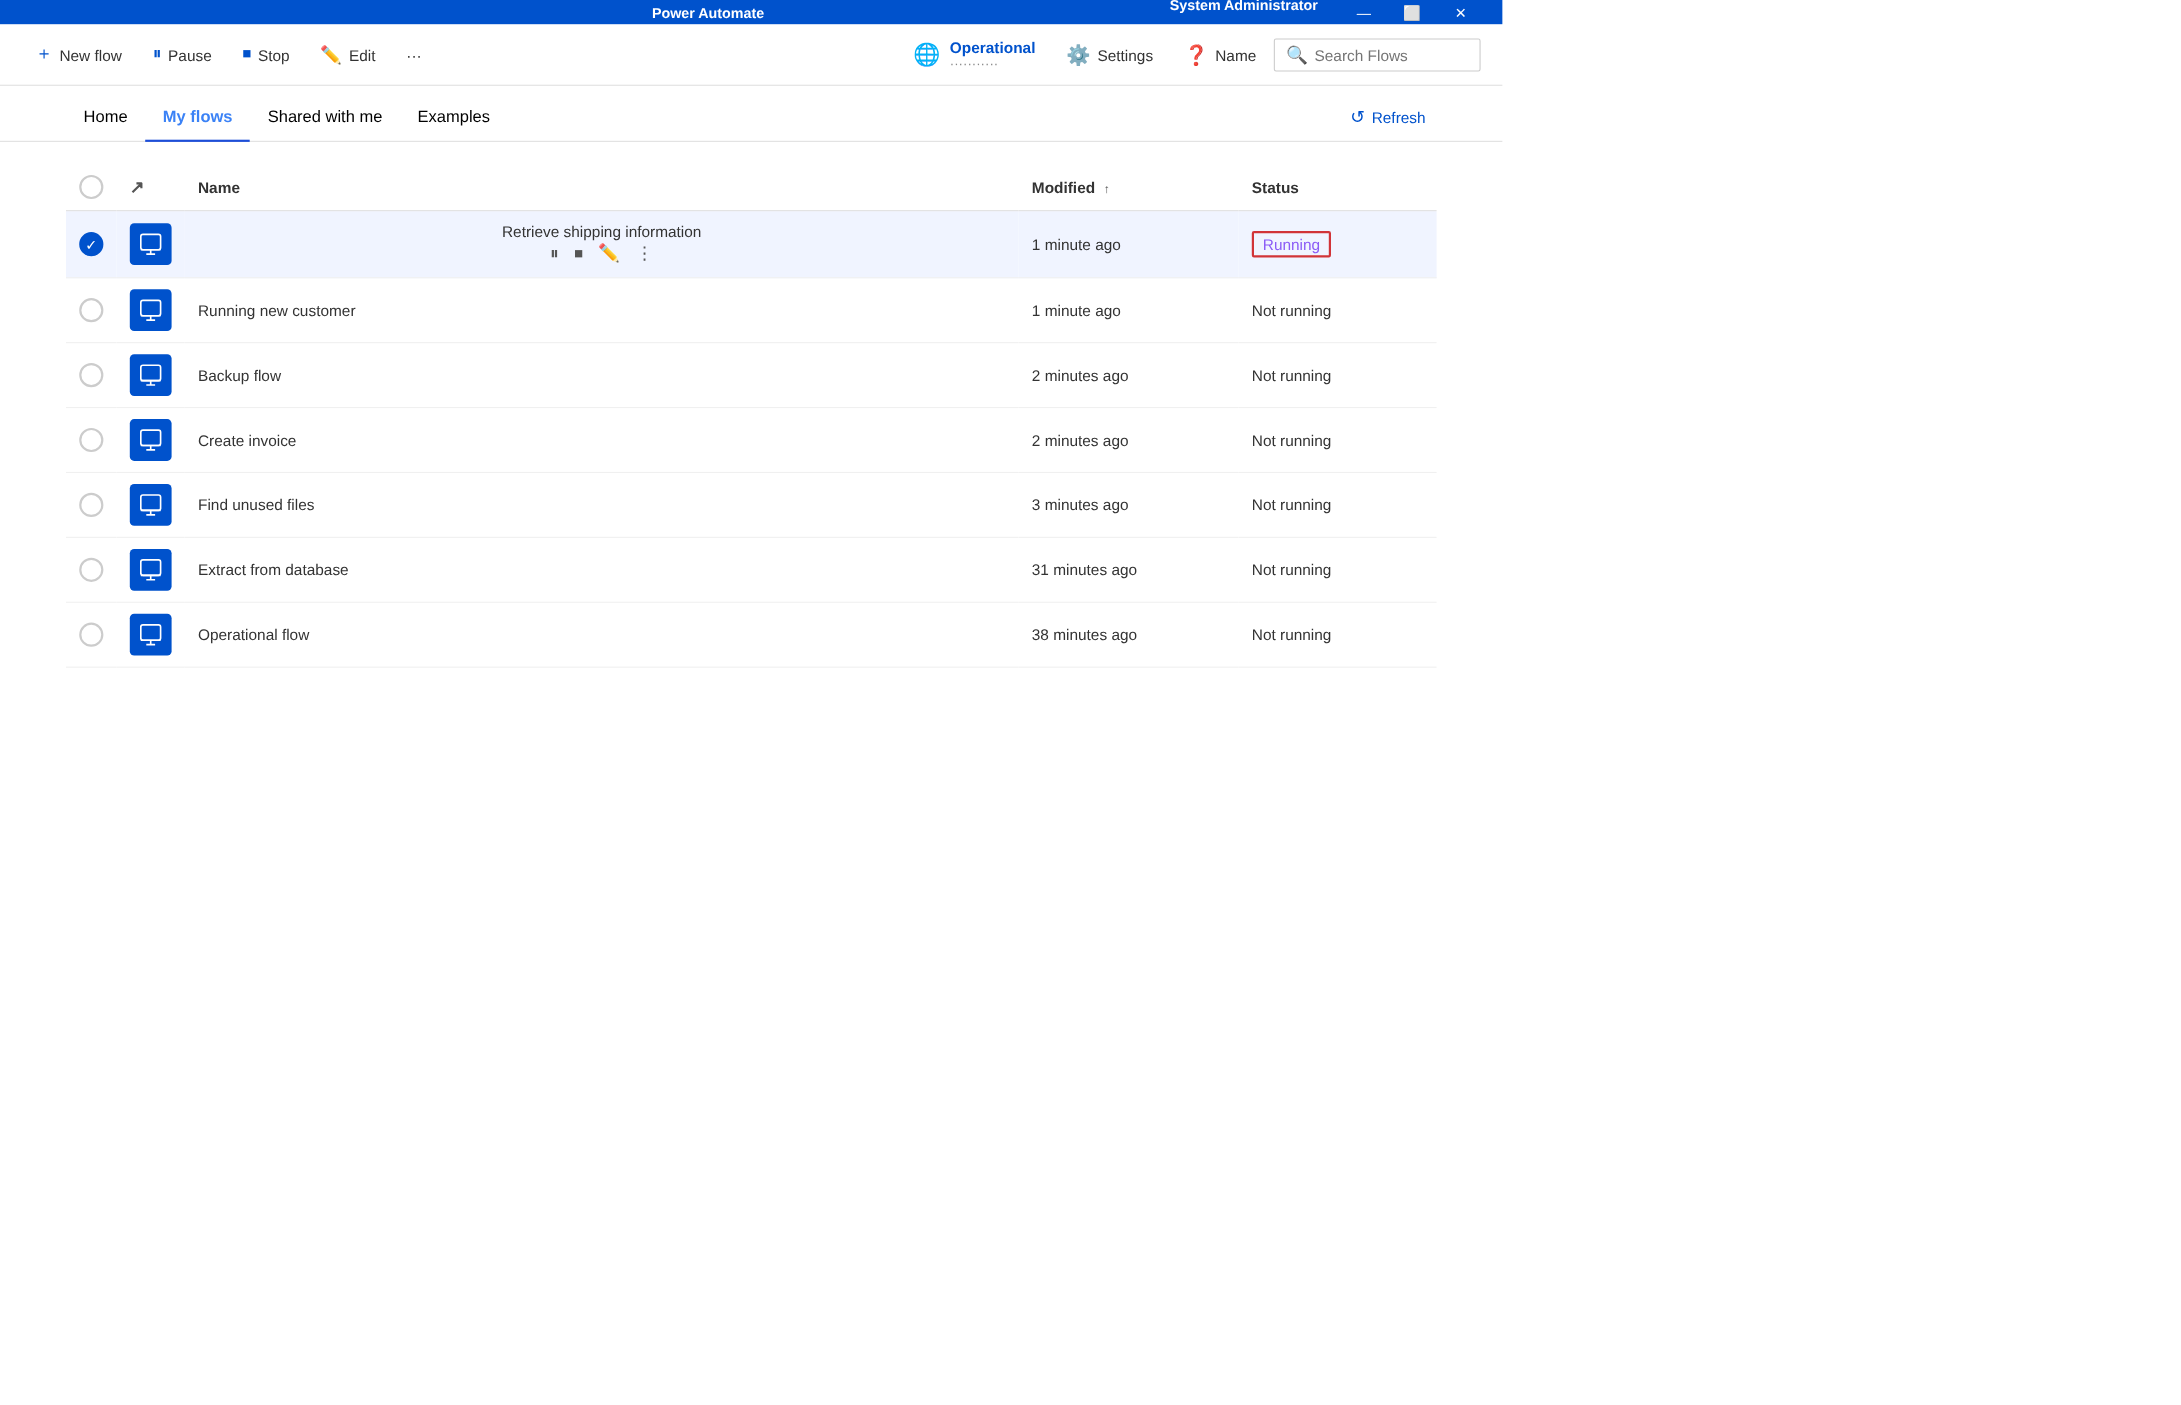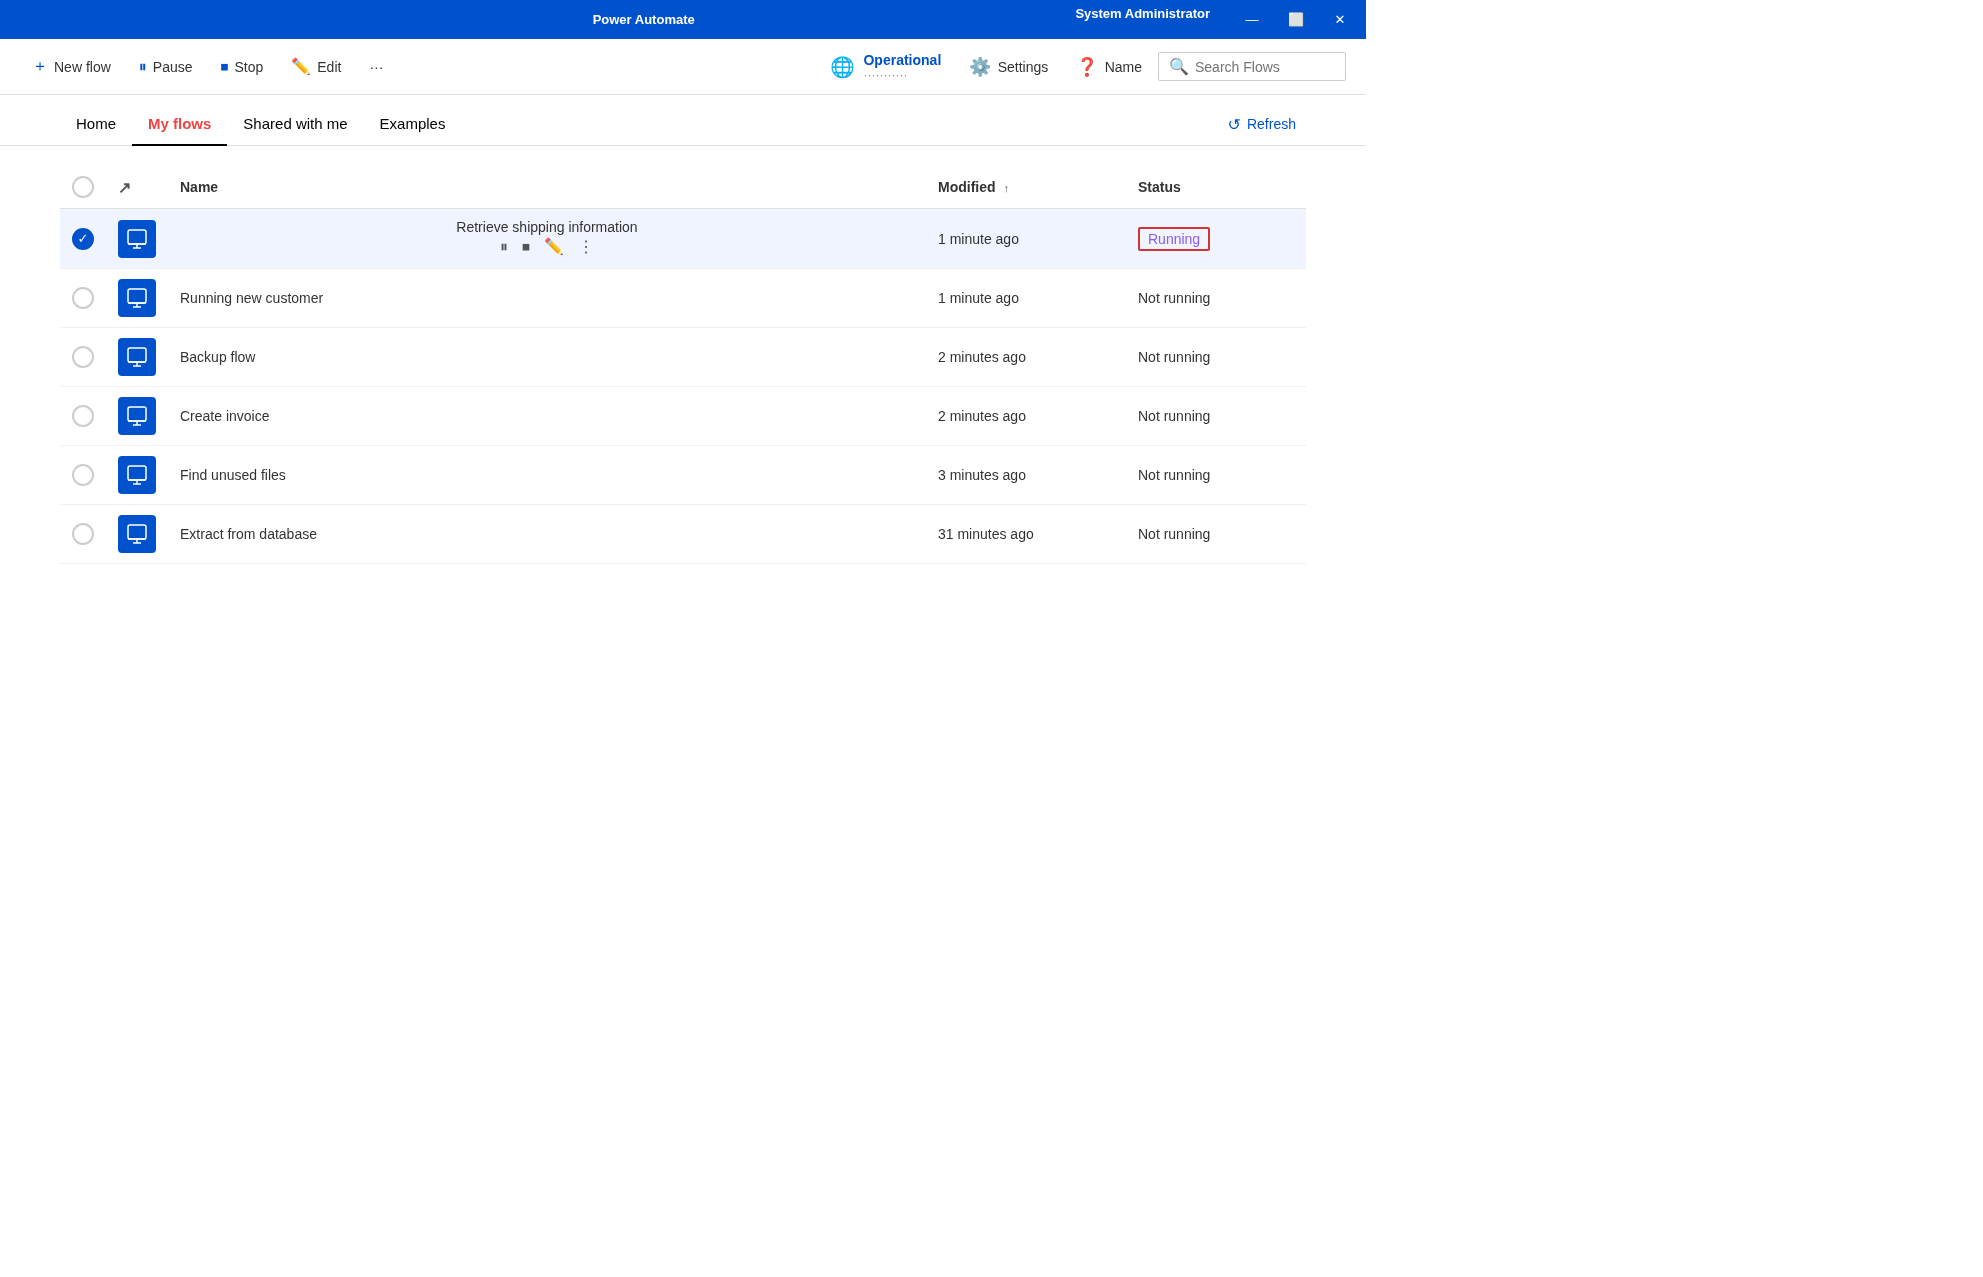--- a/index.html
+++ b/index.html
@@ -1,25 +1,25 @@
 <!DOCTYPE html>
 <html><head>
   <meta charset="utf-8">
   <style>
     * { box-sizing: border-box; margin: 0; padding: 0; }
     body { font-family: 'Segoe UI', sans-serif; background: #fff; width: 1366px; height: 768px; overflow: hidden; }
 
     
     .title-bar {
       background: #0052cc;
-      height: 39px;
+      height: 22px;
       display: flex;
       align-items: center;
       justify-content: space-between;
-      padding: 0 12px;
+      padding: 0 24px;
       color: white;
     }
     .title-bar-title { font-size: 13px; font-weight: 600; flex: 1; text-align: center; }
     .title-bar-right { display: flex; gap: 4px; }
     .title-bar-user { font-size: 13px; font-weight: 600; margin-right: 12px; }
     .win-btn {
       width: 28px; height: 28px; display: flex; align-items: center; justify-content: center;
       cursor: pointer; background: transparent; border: none; color: white; font-size: 13px;
     }
 
@@ -60,22 +60,22 @@
     .nav-tab {
       padding: 12px 16px;
       font-size: 15px;
       cursor: pointer;
       color: #000000;
       border-bottom: 2px solid transparent;
       margin-bottom: -1px;
     }
     .nav-tab.active {
       font-weight: 700;
-      color: #ef4444;
-      border-bottom: 2px solid #000000;
+      color: #3b82f6;
+      border-bottom: 2px solid #1d4ed8;
     }
     .nav-refresh {
       margin-left: auto;
       display: flex; align-items: center; gap: 6px;
       cursor: pointer; color: #0052cc; font-size: 14px;
       padding: 6px 10px;
     }
 
     
     .main { padding: 20px 60px; }
@@ -344,15 +344,33 @@
                 <line x1="2" y1="16" x2="20" y2="16" stroke="white" stroke-width="1.5"></line>
                 <line x1="11" y1="16" x2="11" y2="20" stroke="white" stroke-width="1.5"></line>
                 <line x1="7" y1="20" x2="15" y2="20" stroke="white" stroke-width="1.5"></line>
               </svg>
             </div>
           </td>
           <td class="col-name"><span>Extract from database</span></td>
           <td class="col-modified">31 minutes ago</td>
           <td class="col-status">Not running</td>
         </tr>
+        <tr>
+          <td class="col-check">
+            <div class="check-circle"></div>
+          </td>
+          <td class="col-icon">
+            <div class="flow-icon">
+              <svg width="22" height="22" viewBox="0 0 22 22" fill="none">
+                <rect x="2" y="2" width="18" height="14" rx="2" stroke="white" stroke-width="1.5" fill="none"></rect>
+                <line x1="2" y1="16" x2="20" y2="16" stroke="white" stroke-width="1.5"></line>
+                <line x1="11" y1="16" x2="11" y2="20" stroke="white" stroke-width="1.5"></line>
+                <line x1="7" y1="20" x2="15" y2="20" stroke="white" stroke-width="1.5"></line>
+              </svg>
+            </div>
+          </td>
+          <td class="col-name"><span>Operational flow</span></td>
+          <td class="col-modified">38 minutes ago</td>
+          <td class="col-status">Not running</td>
+        </tr>
       </tbody>
   </table>
 </div>
 
 </body></html>

